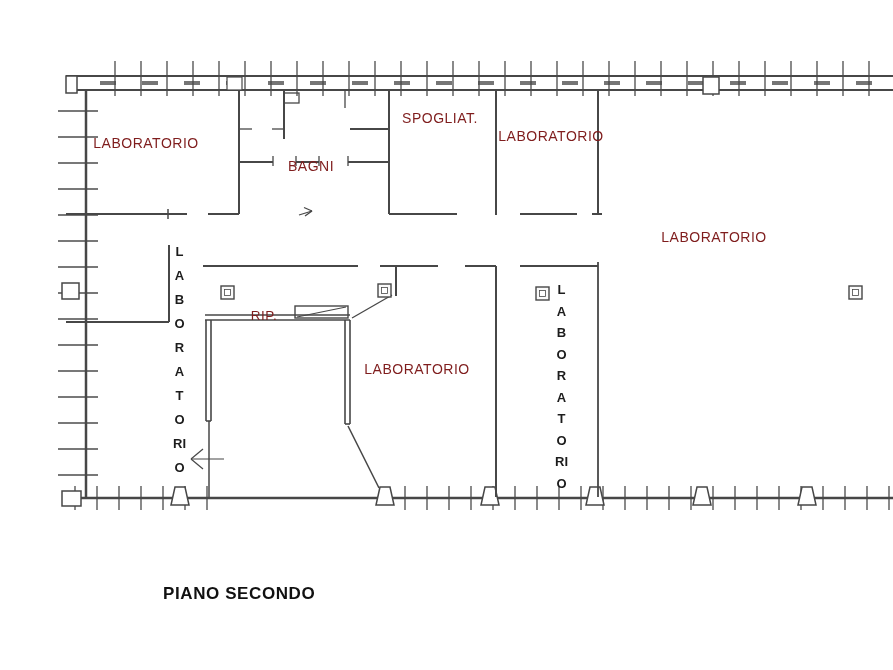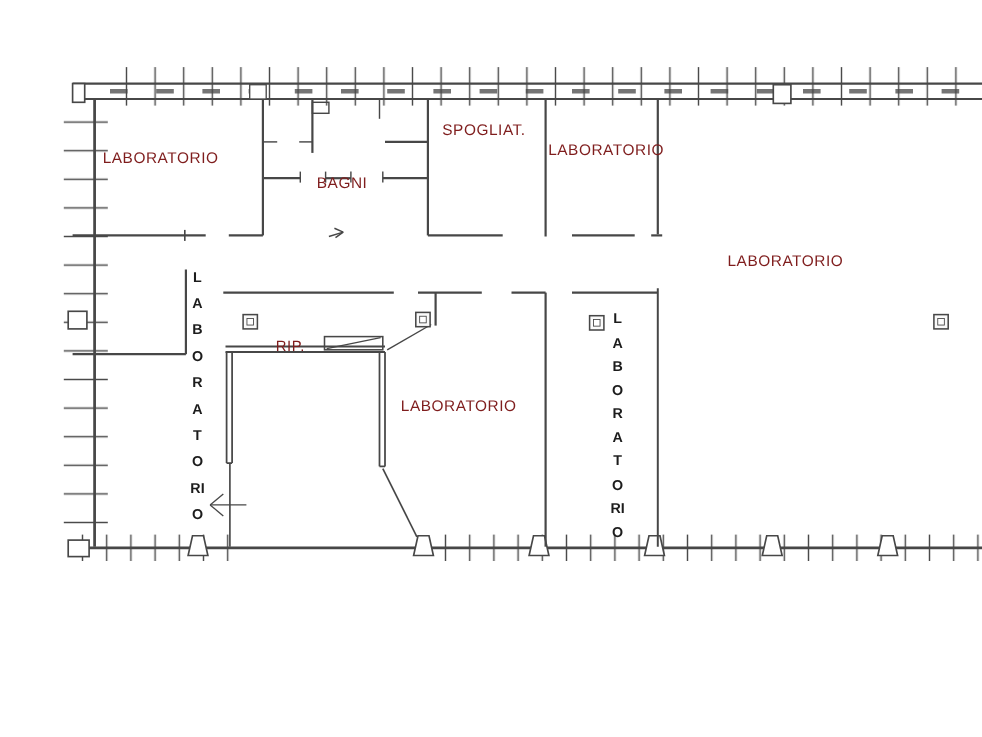--- a/index.html
+++ b/index.html
@@ -174,14 +174,15 @@
   <div class="room-label" style="left:714px; top:237px;">LABORATORIO</div>
 
   <div class="room-label small" style="left:264px; top:291px;margin-top:24px;">RIP.</div>
 
   <div class="room-label" style="left:417px; top:369px;">LABORATORIO</div>
 
   <div class="vtext left">LABORATORIO</div>
 
   <div class="vtext right">LABORATORIO</div>
 
+  <div class="plan-title">PIANO SECONDO</div>
 
 </div>
 
 </body></html>

